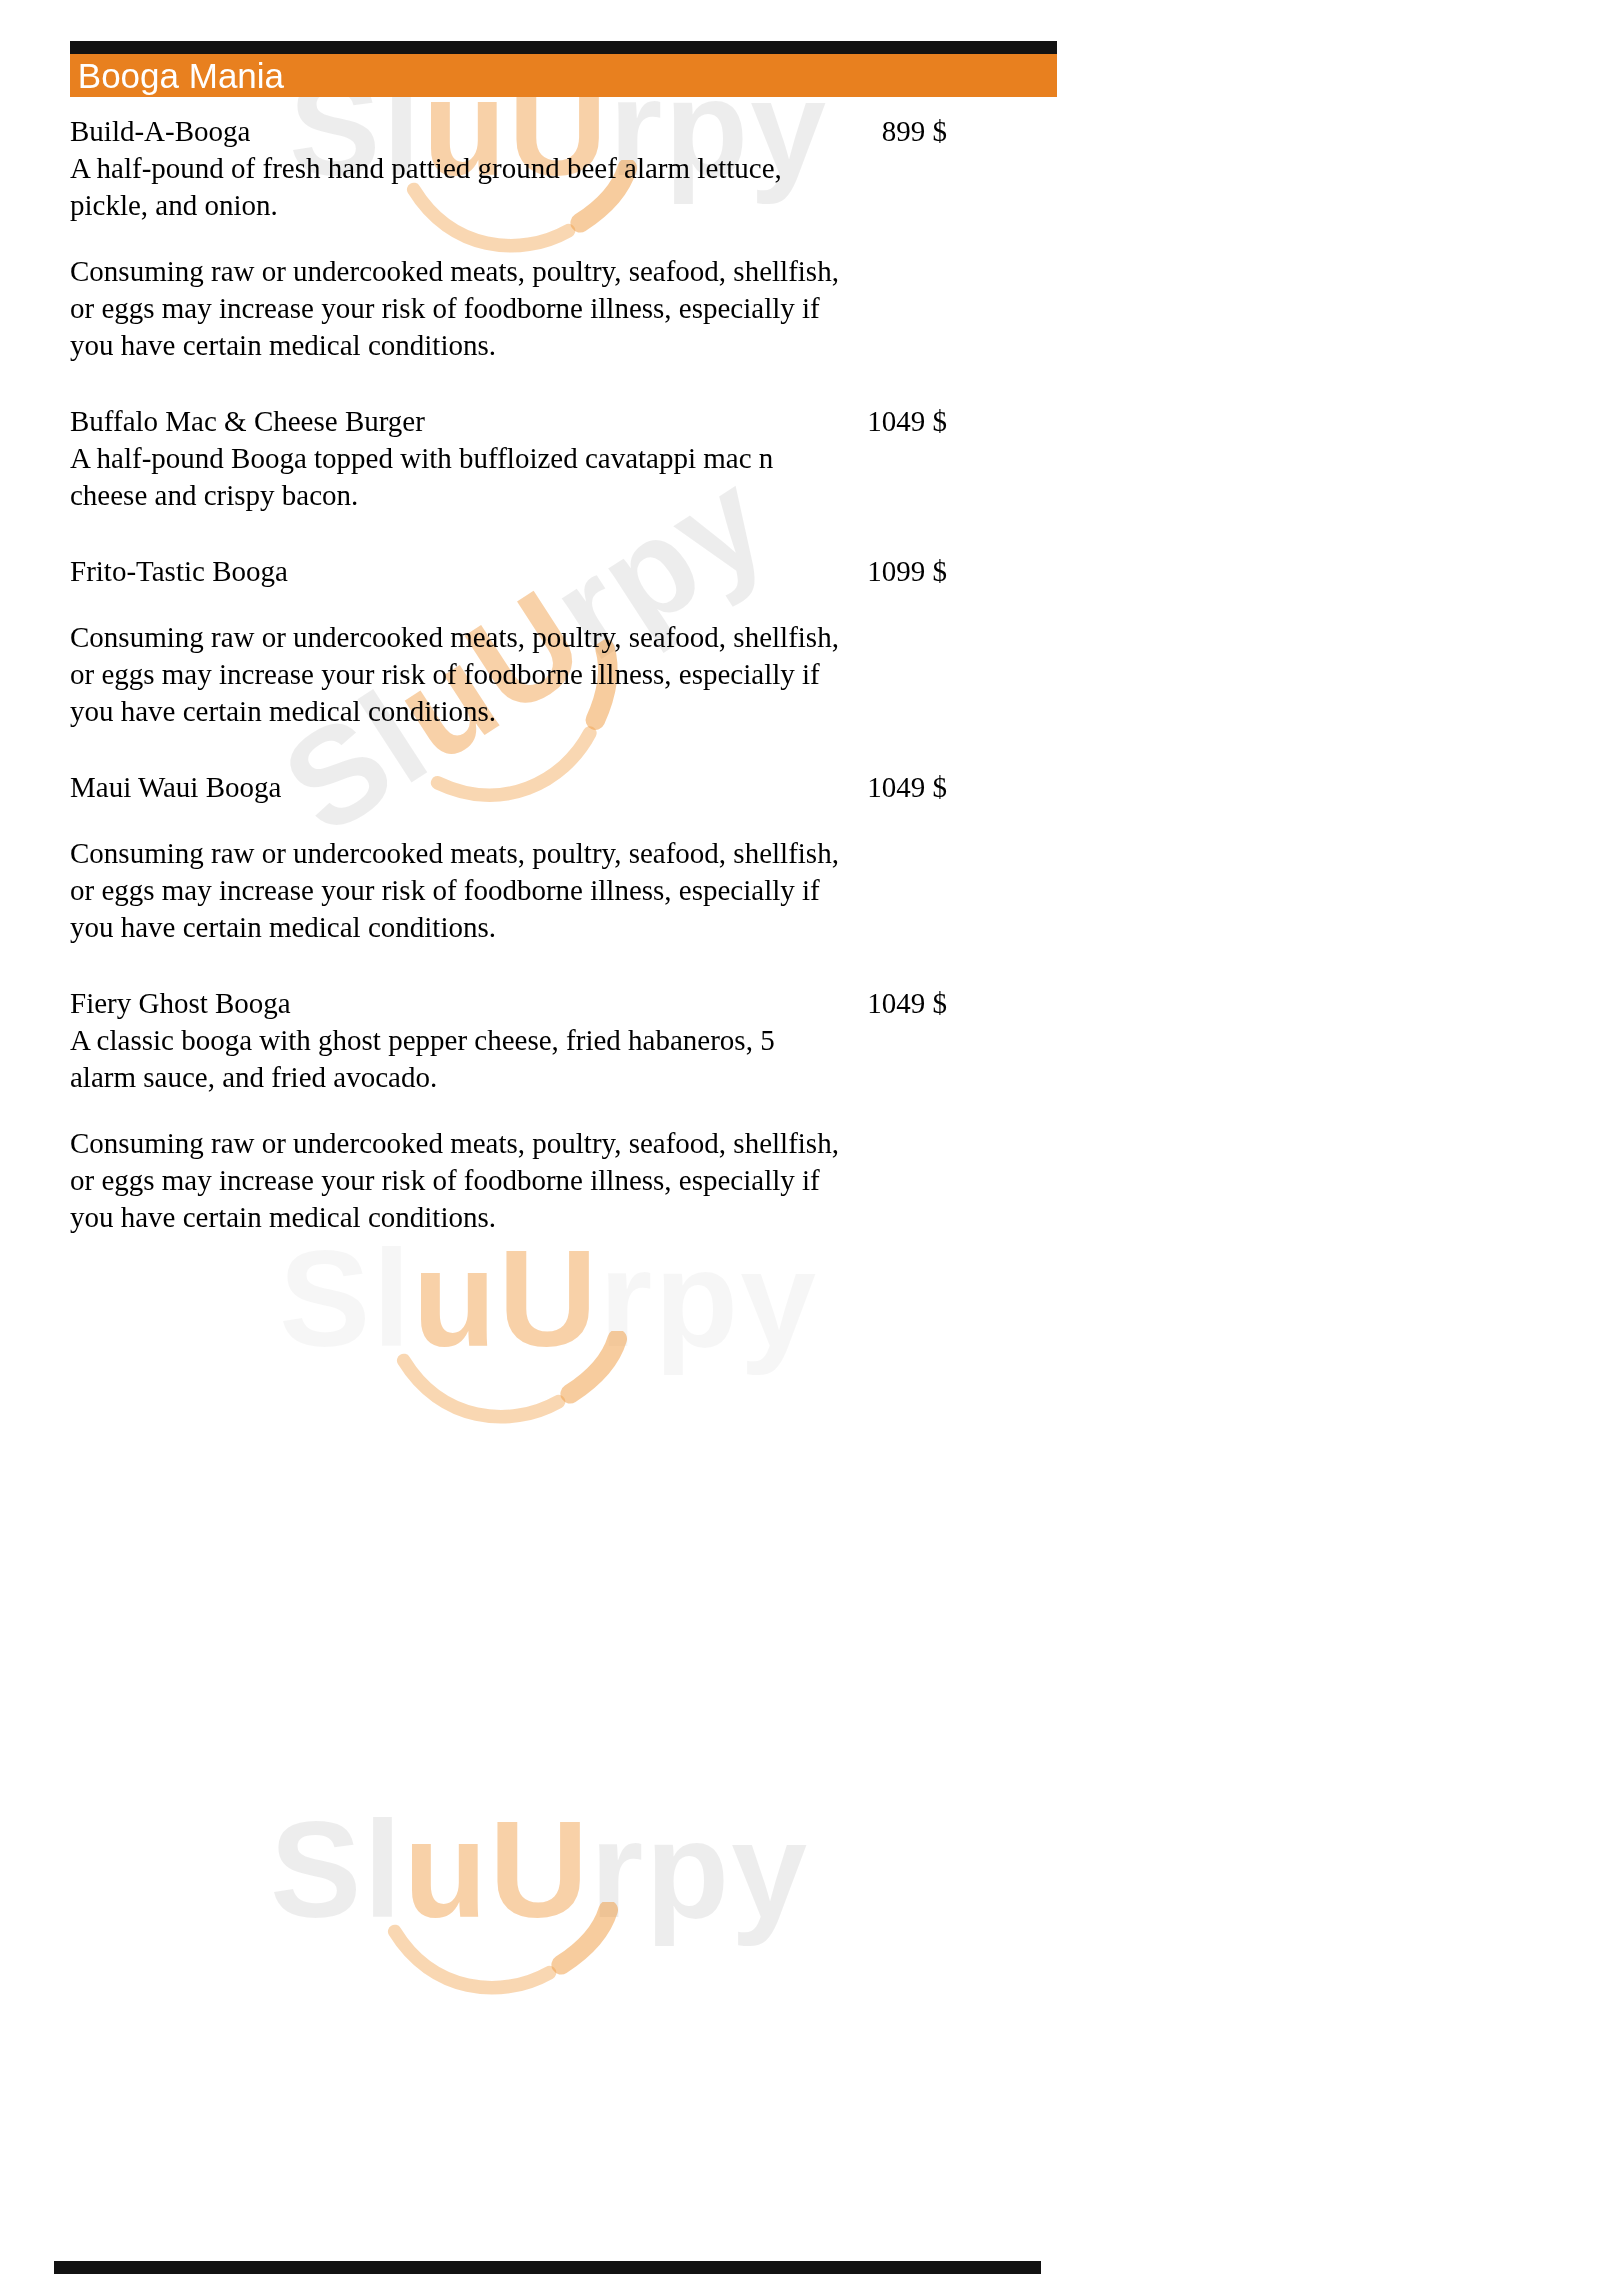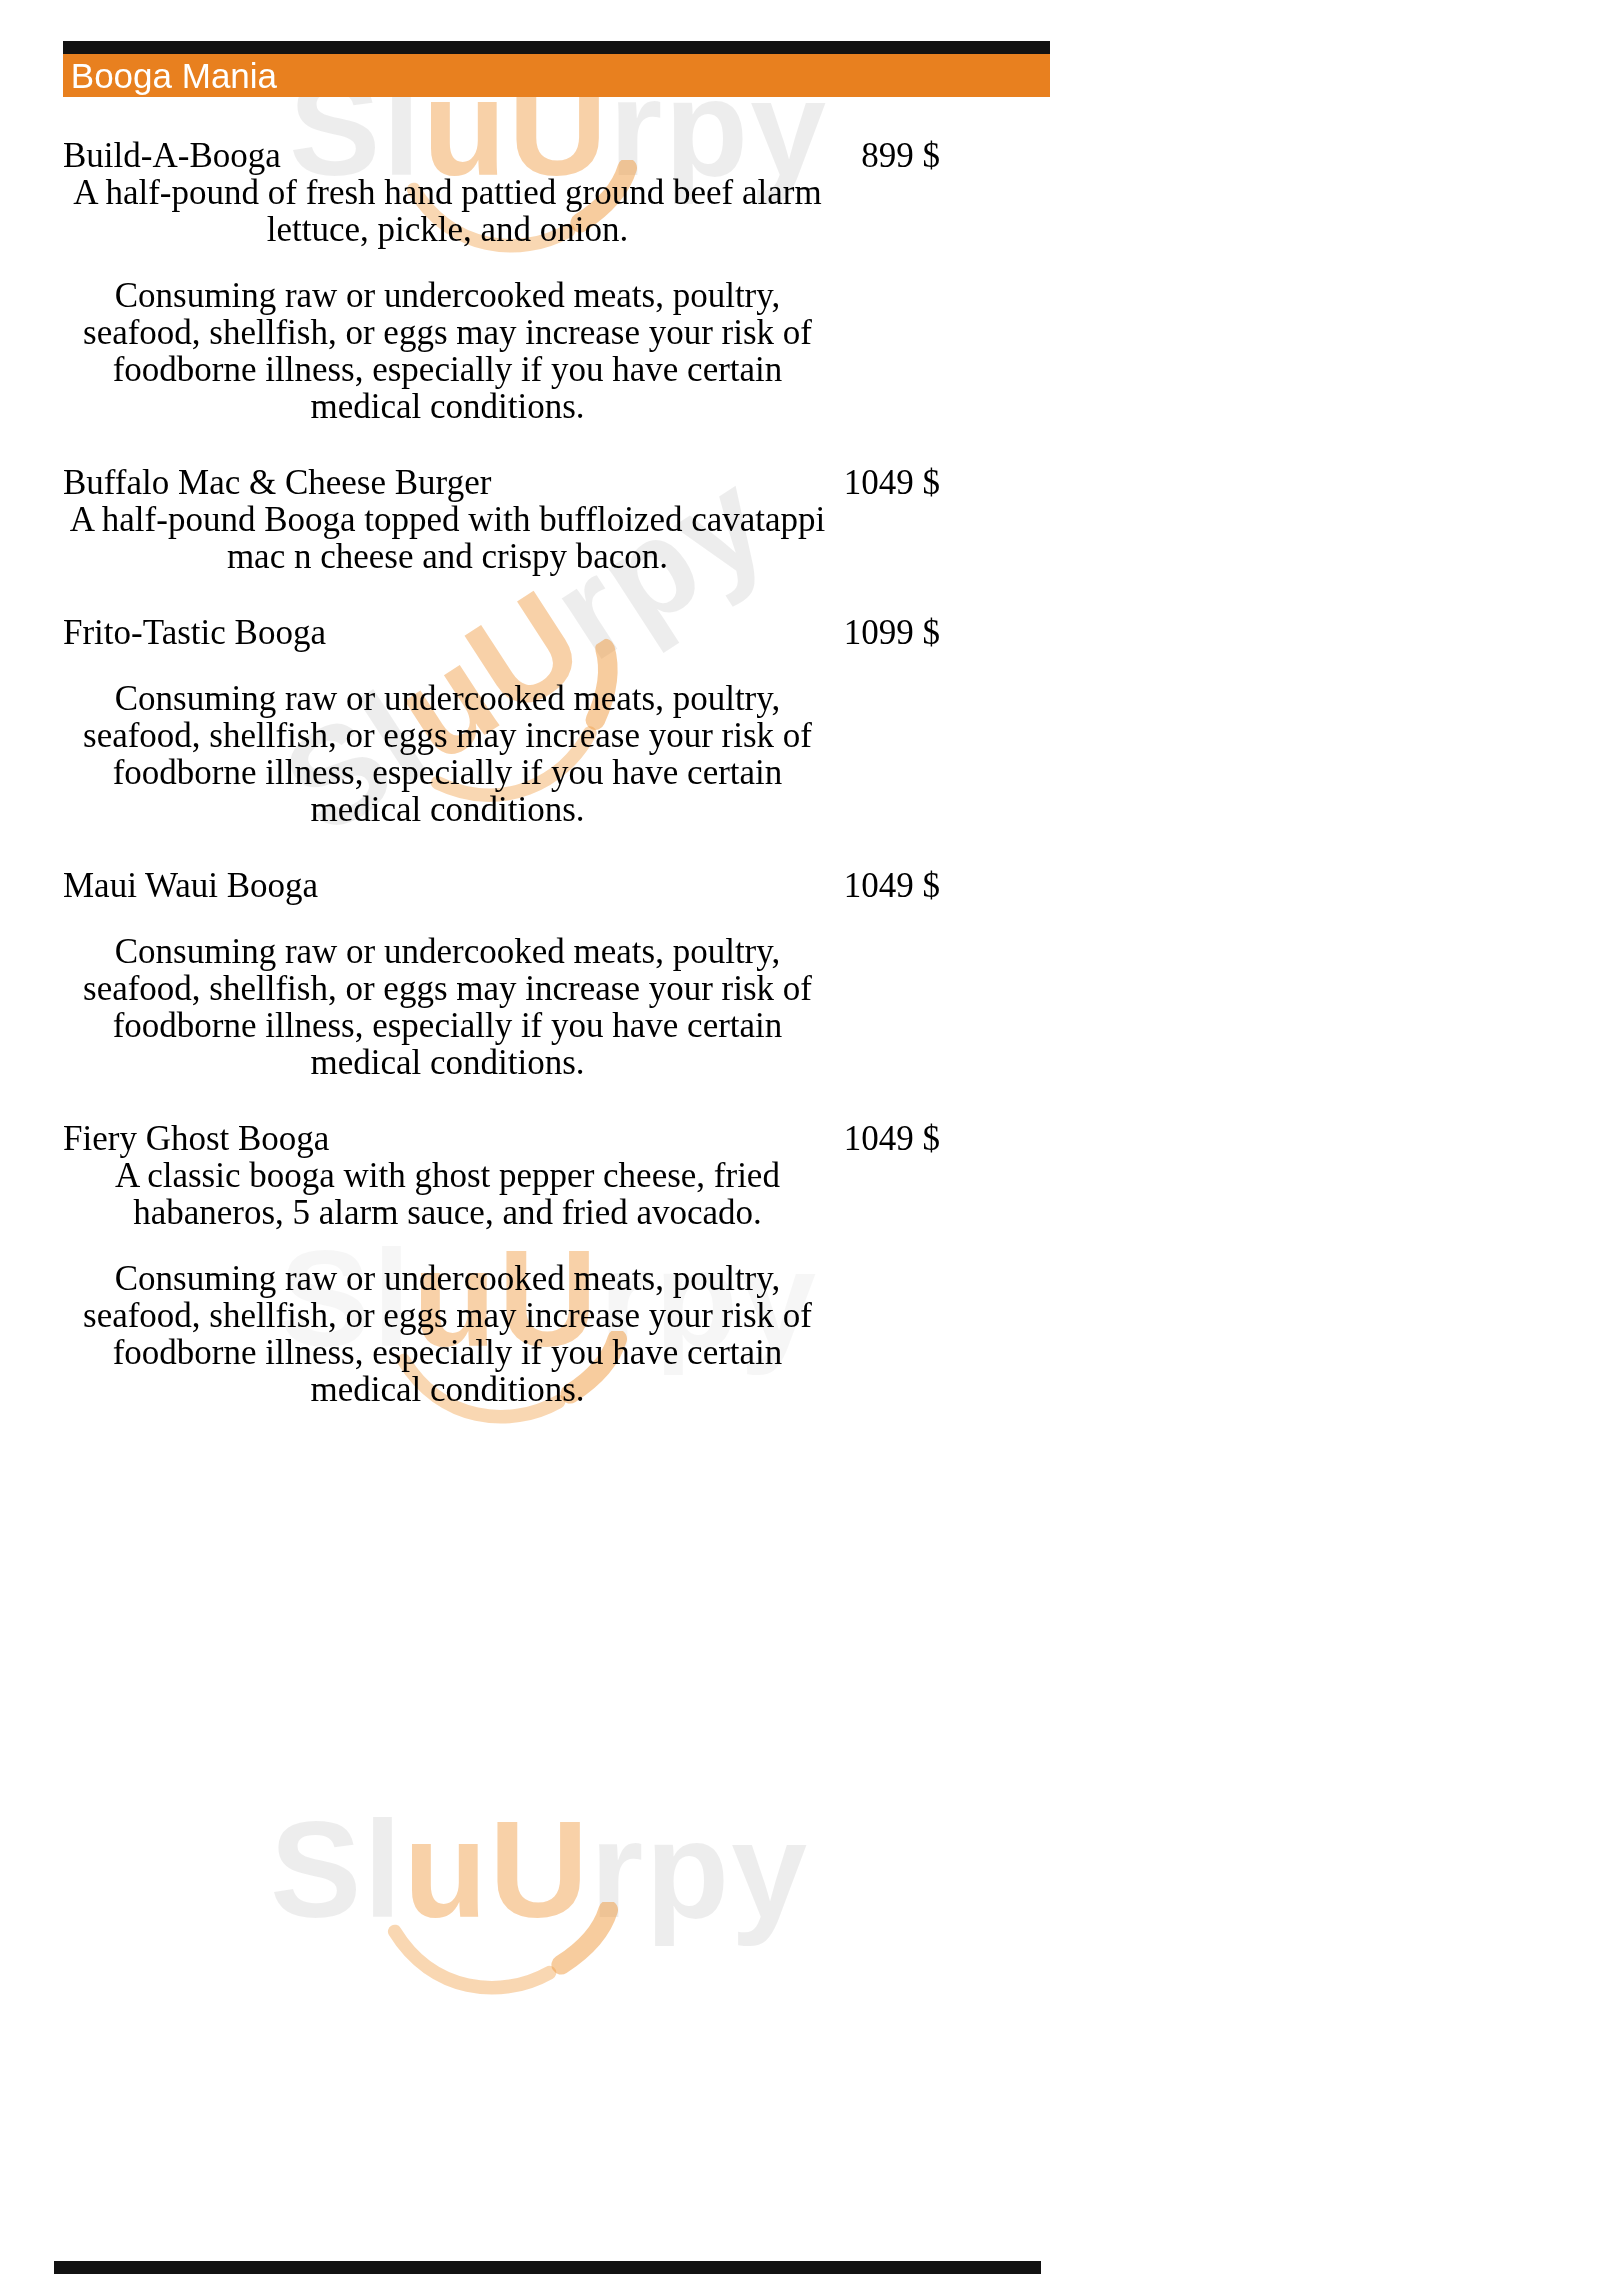--- a/index.html
+++ b/index.html
@@ -35,21 +35,21 @@
   .wm-swoosh { display: block; margin: -41px 0 0 113px; }
   .wm-1 { left: 289px; top: 54px; }
   .wm-2 { left: 274px; top: 573px; transform: rotate(-33deg); }
   .wm-3 { left: 279px; top: 1225px; }
   .wm-3 .wm-gray { color: rgba(0, 0, 0, 0.035); }
   .wm-4 { left: 270px; top: 1796px; }
 
   
   .content {
     position: absolute;
-    left: 63px;
+    left: 70px;
     top: 41px;
     width: 987px;
     z-index: 1;
   }
   .top-bar {
     height: 12.7px;
     background: var(--divider-bar, #121212);
   }
   .section-header {
     height: 43px;
@@ -61,24 +61,23 @@
   }
   .section-title {
     font-family: "Liberation Sans", "DejaVu Sans", sans-serif;
     font-size: 35px;
     line-height: 39px;
     color: var(--header-text, #ffffff);
   }
 
   .menu {
     width: 877px;
-    margin-top: 40px;
-    font-size: 35px;
+    margin-top: 16px;
+    font-size: 29px;
     line-height: 37px;
-    text-align: center;
   }
   .menu p { margin: 0; }
   .menu-item { margin-bottom: 39px; }
   .item-header {
     display: flex;
     justify-content: space-between;
     align-items: baseline;
   }
   .item-price { white-space: nowrap; padding-left: 19.6px; }
   .item-desc { max-width: 769px; }

